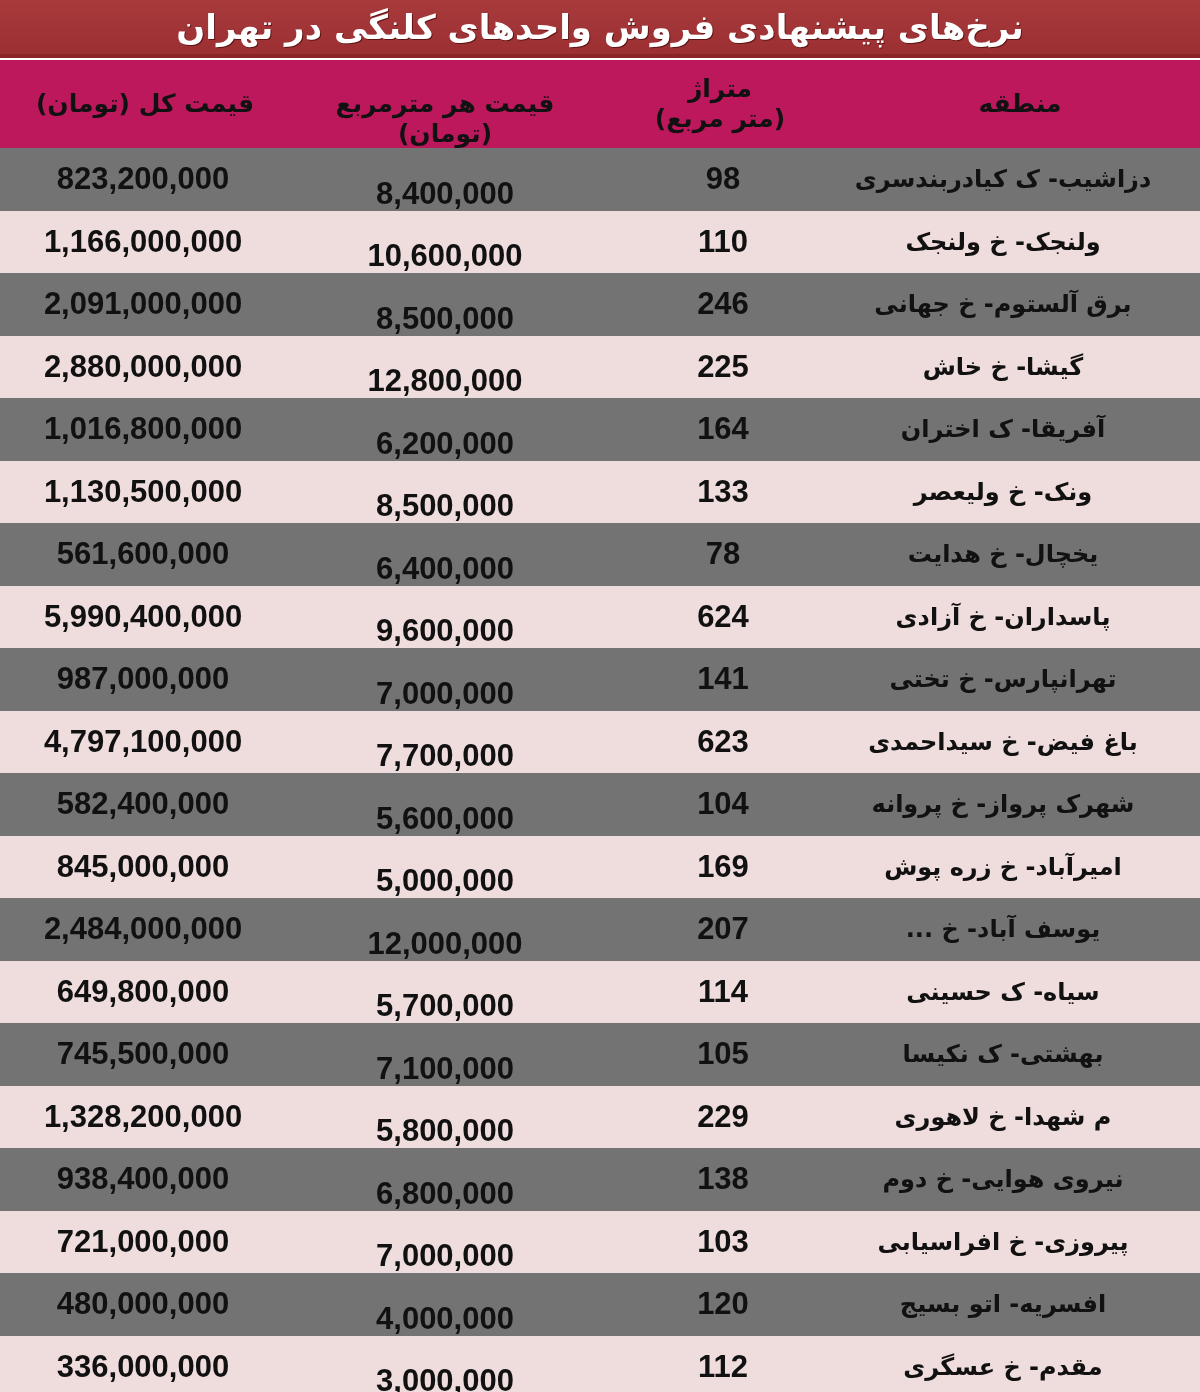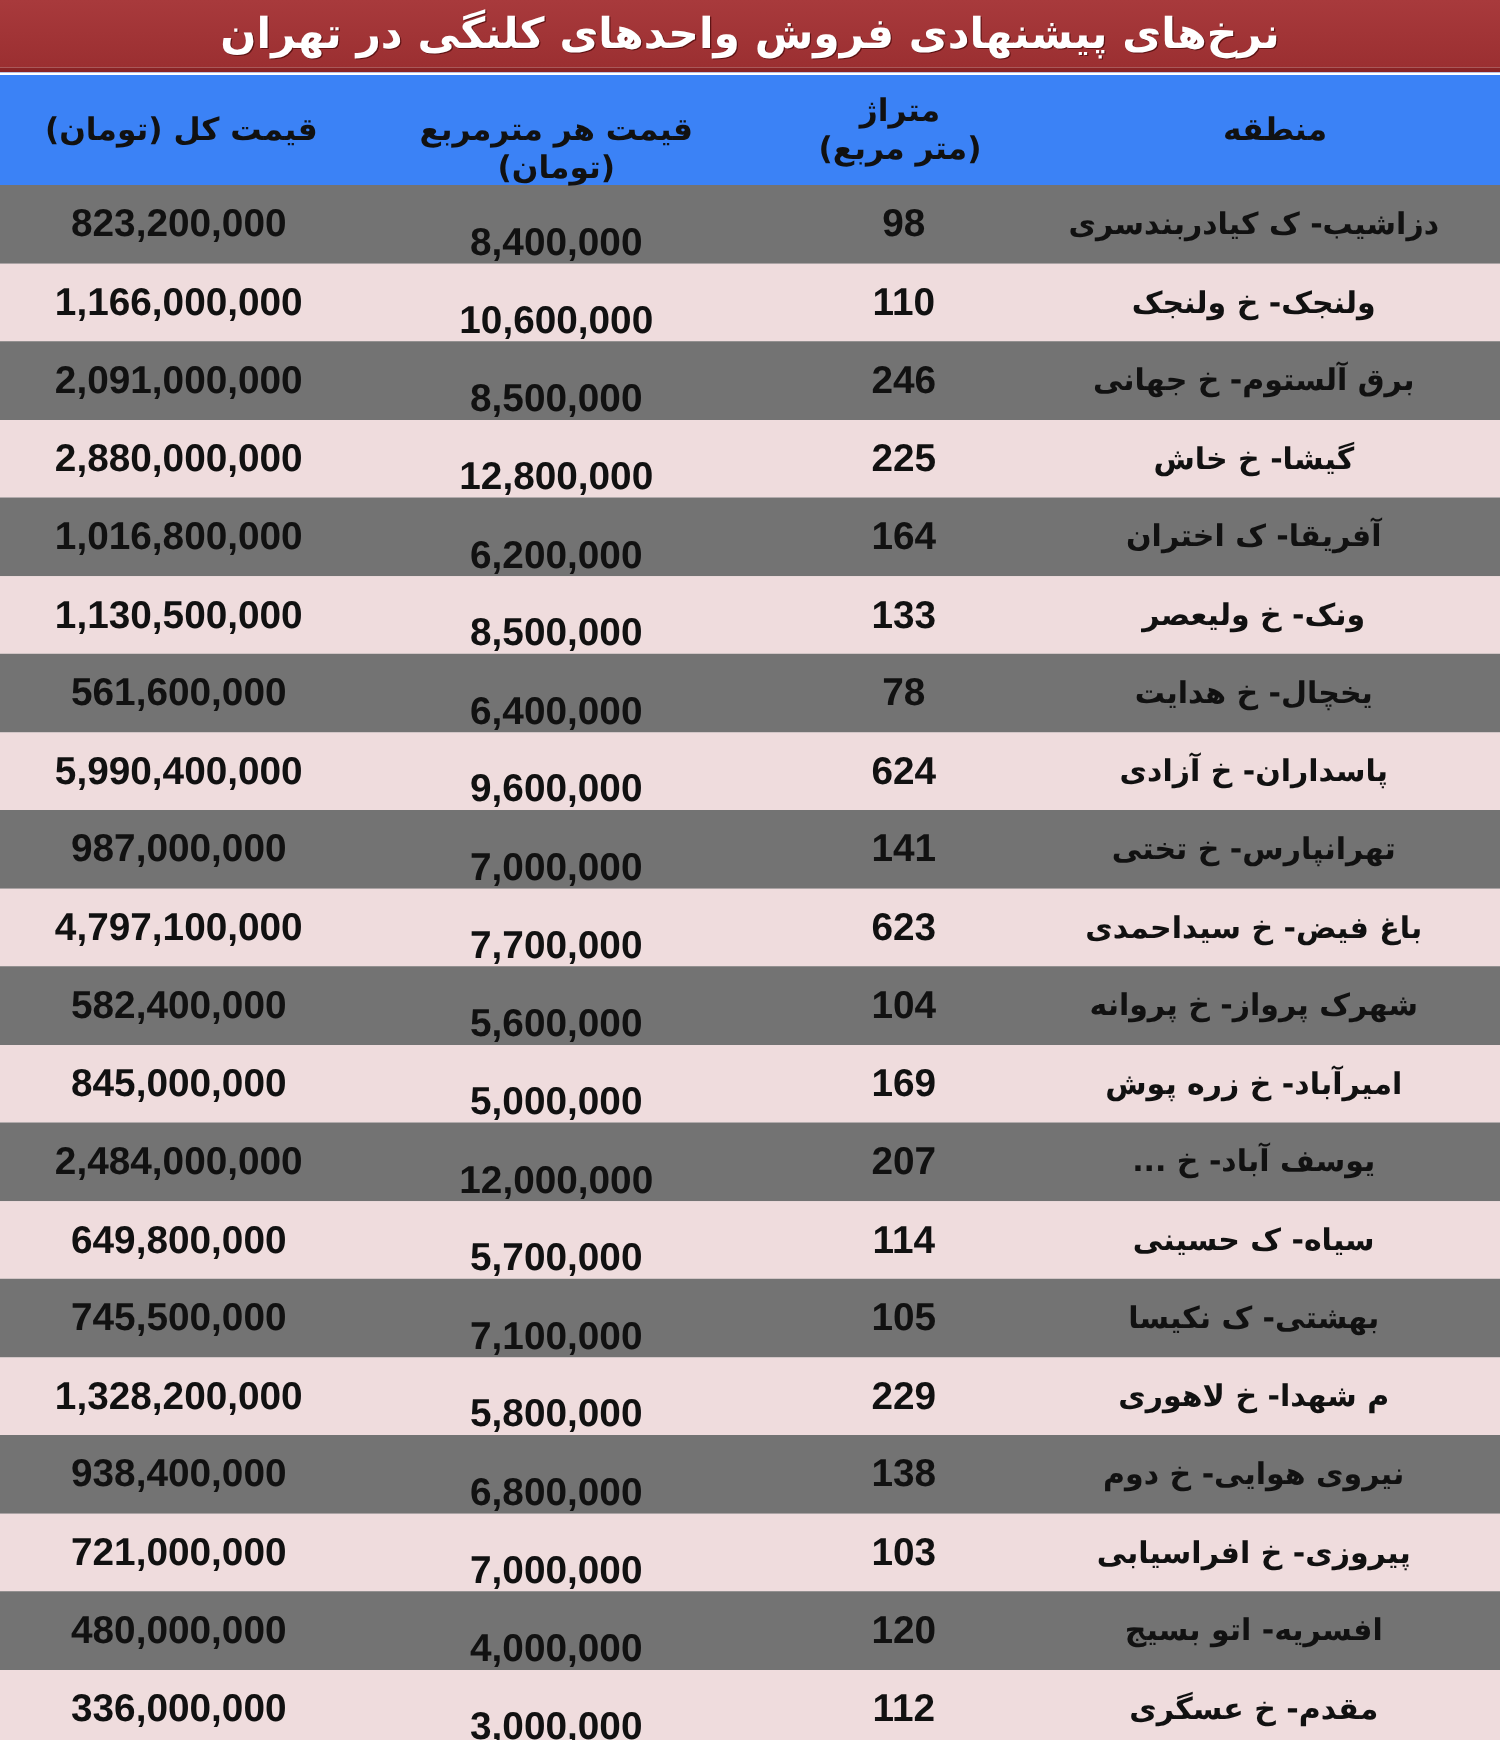--- a/index.html
+++ b/index.html
@@ -28,21 +28,21 @@
       box-sizing: border-box;
     }
     .table {
       width: 1200px;
       direction: ltr;
     }
     .header-row {
       height: 88px;
       display: flex;
       align-items: center;
-      background: #3b82f6;
+      background: #be185d;
       border-top: 2px solid #ffffff;
     }
     .cell {
       box-sizing: border-box;
       text-align: center;
       font-weight: bold;
       color: #111111;
     }
     .col-total { width: 290px; }
     .col-ppm   { width: 310px; margin-top: 29px; }

